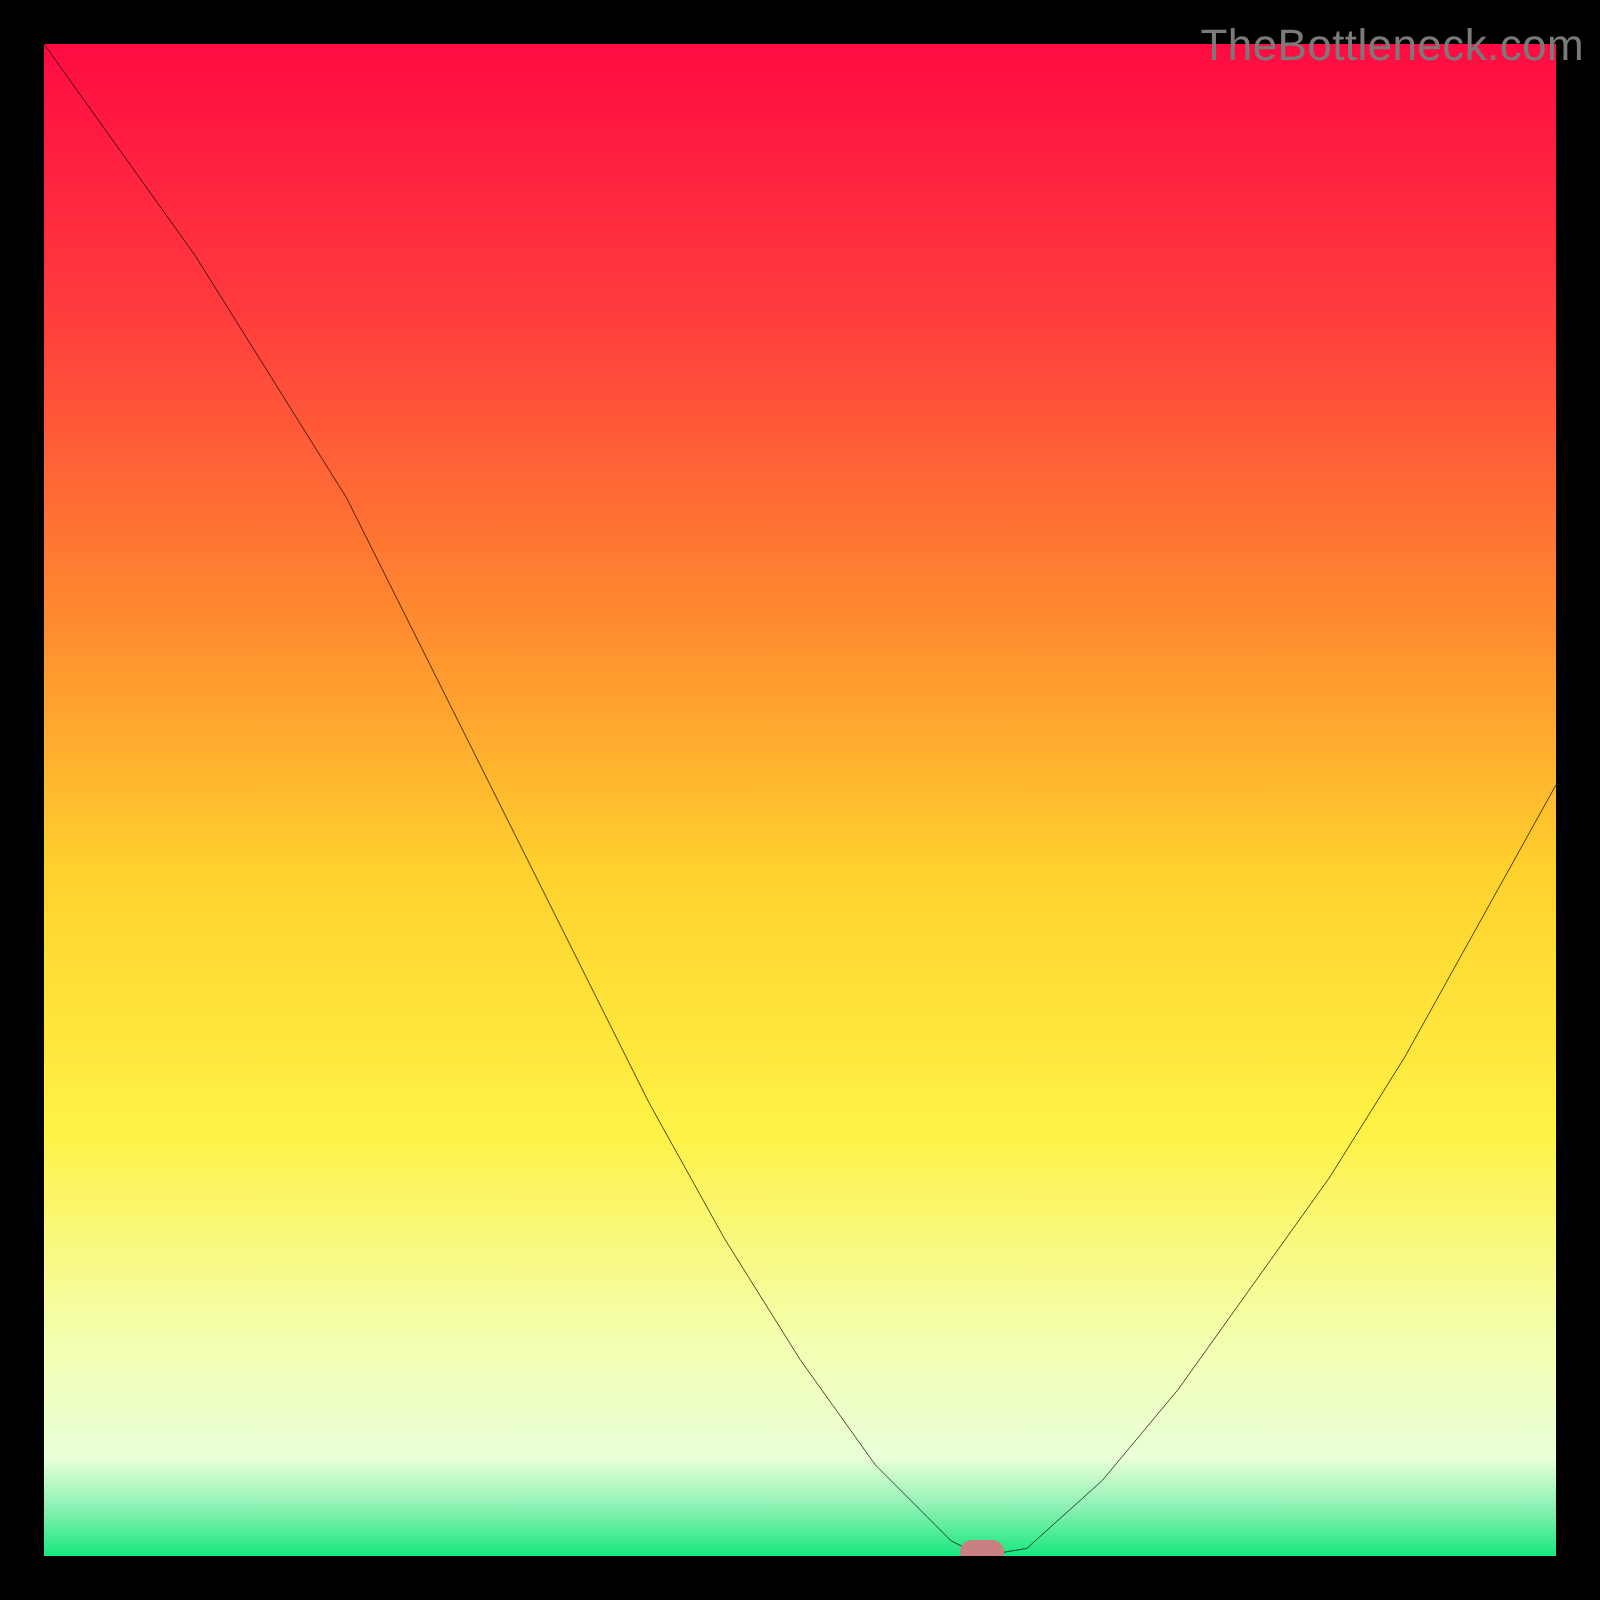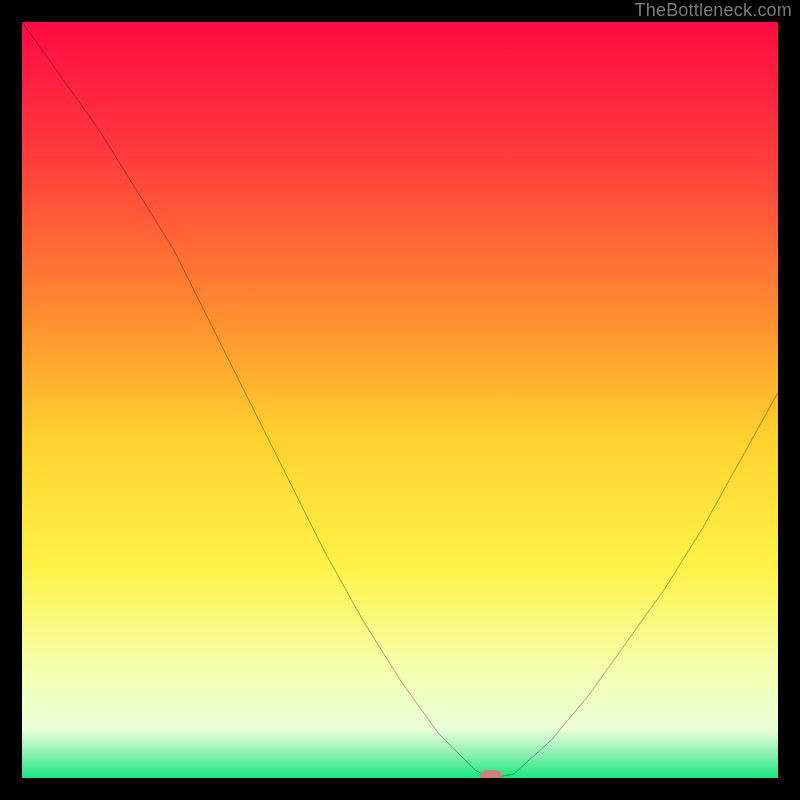--- a/index.html
+++ b/index.html
@@ -12,24 +12,24 @@
     font-family: Arial, Helvetica, sans-serif;
   }
   .frame {
     position: relative;
     width: 800px;
     height: 800px;
     background: #000;
   }
   .watermark {
     position: absolute;
-    top: 0;
+    top: 10px;
     right: 8px;
     color: #7a7a7a;
-    font-size: 18px;
+    font-size: 22px;
     font-weight: 400;
     letter-spacing: 0.2px;
     z-index: 10;
   }
   .plot-area {
     position: absolute;
     left: 22px;
     top: 22px;
     width: 756px;
     height: 756px;

